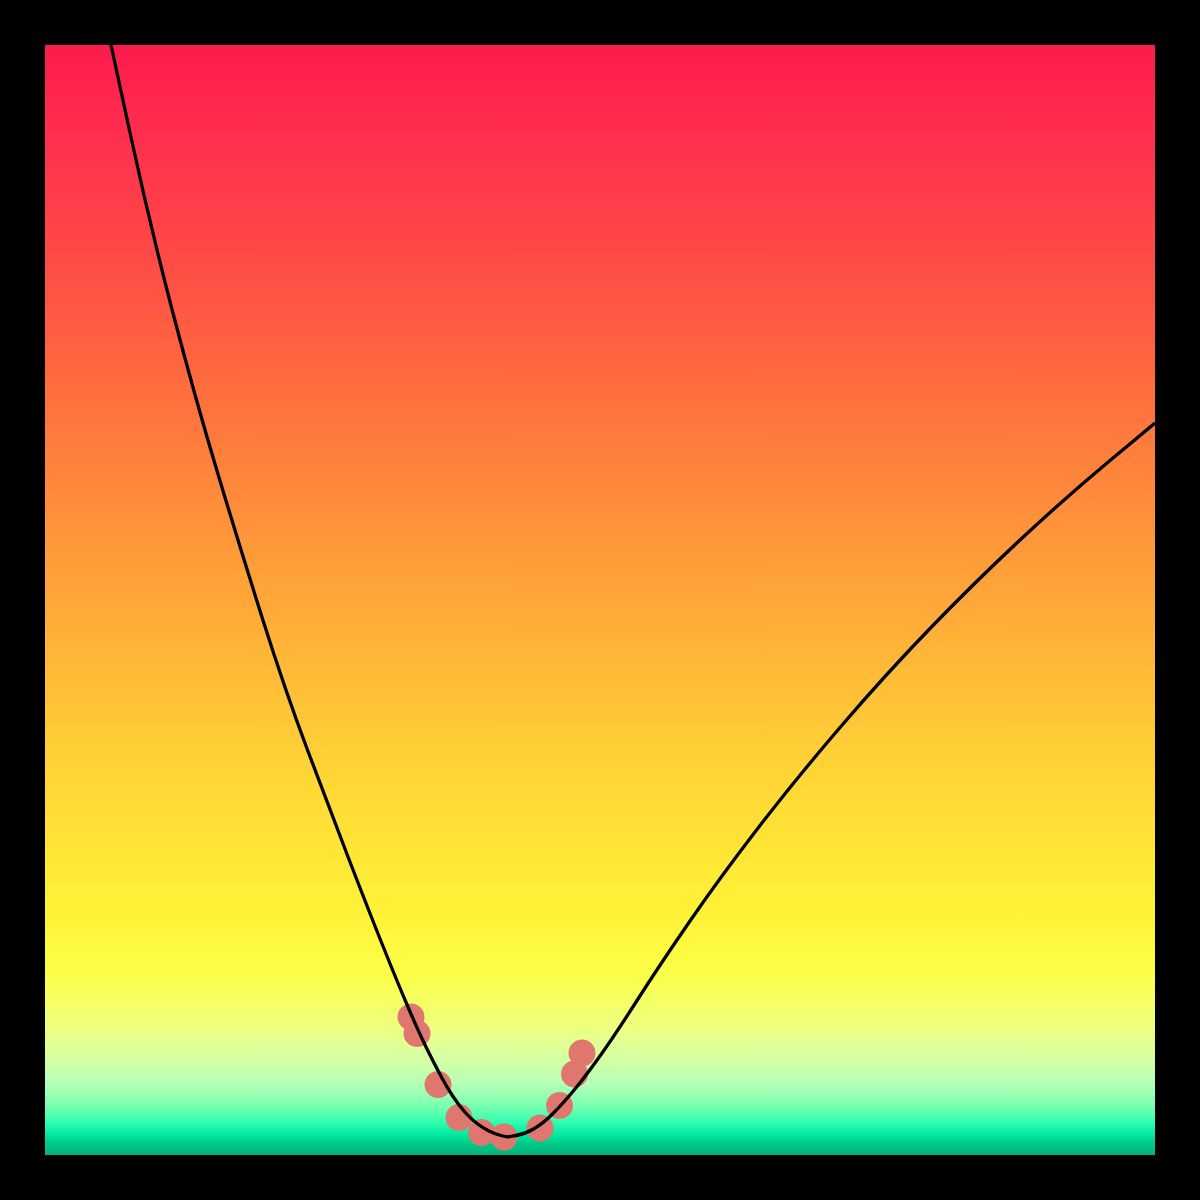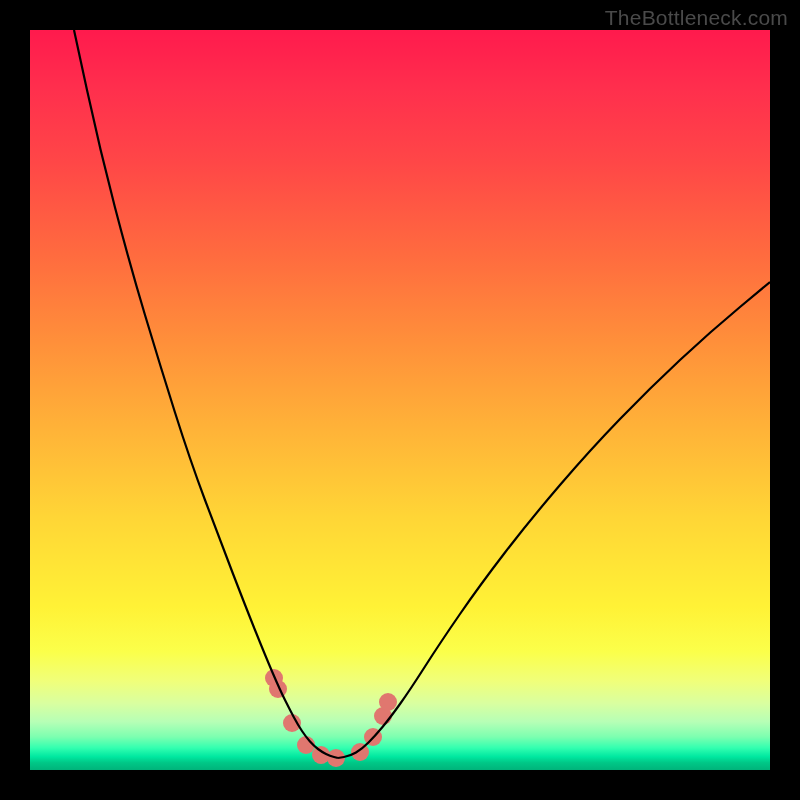--- a/index.html
+++ b/index.html
@@ -66,21 +66,20 @@
     left: 0;
     top: 0;
     width: 740px;
     height: 740px;
   }
 </style>
 </head>
 <body>
 
 <div class="outer">
-  <div class="watermark">TheBottleneck.com</div>
 
   <div class="plot-frame">
     <div class="gradient-bg"></div>
     <svg class="curves" viewBox="0 0 740 740" preserveAspectRatio="none">
       <g>
           <circle cx="244" cy="648" r="9" fill="#e0776f"></circle>
           <circle cx="248" cy="659" r="9" fill="#e0776f"></circle>
           <circle cx="262" cy="693" r="9" fill="#e0776f"></circle>
           <circle cx="276" cy="715" r="9" fill="#e0776f"></circle>
           <circle cx="291" cy="725" r="9" fill="#e0776f"></circle>

